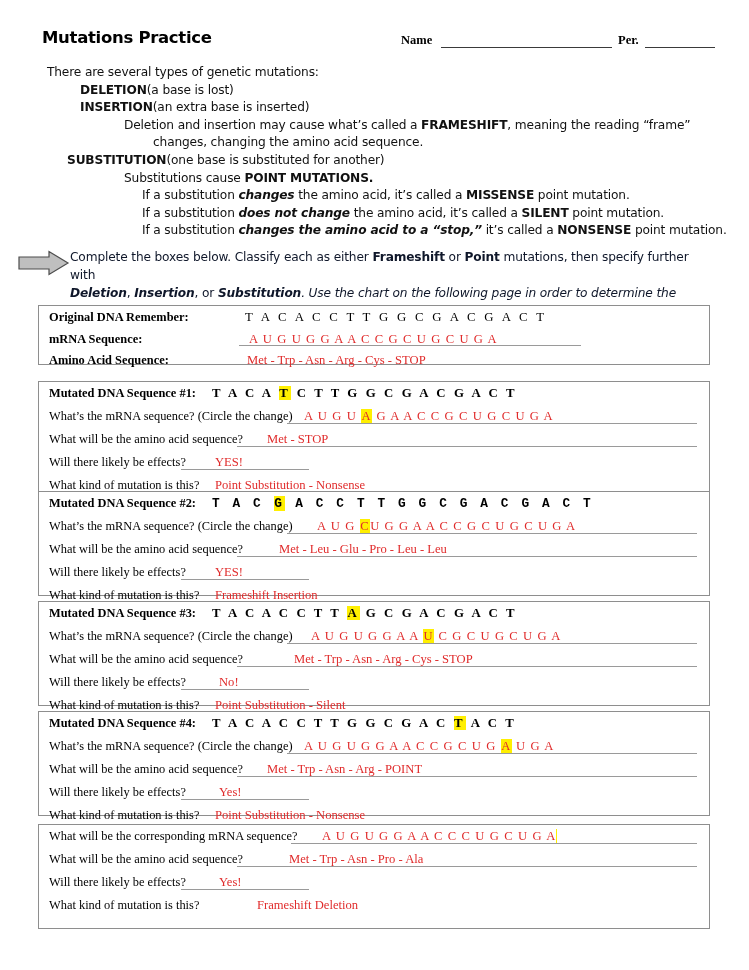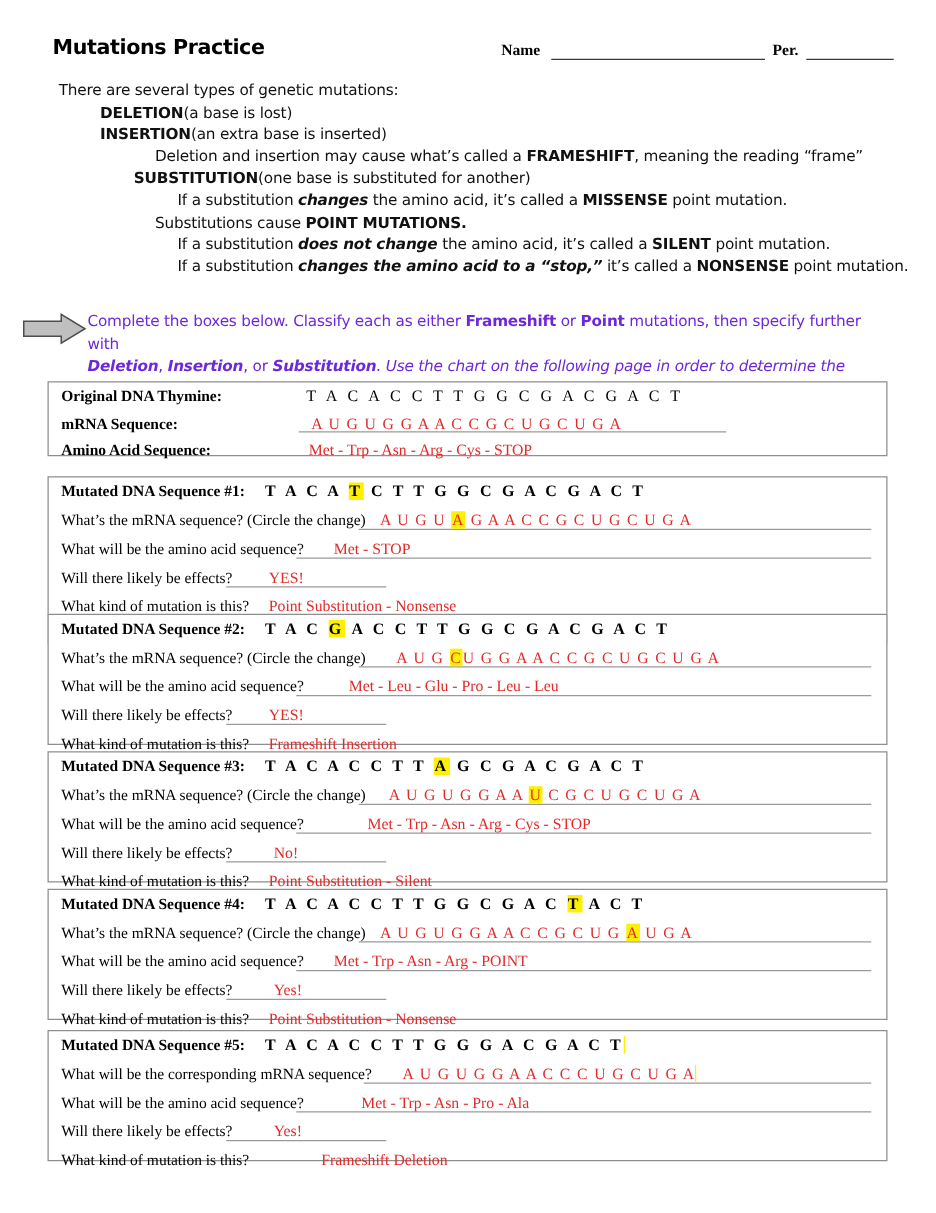--- a/index.html
+++ b/index.html
@@ -71,21 +71,21 @@
     letter-spacing: -0.15px;
   }
   .intro .ln {
     position: relative;
     white-space: nowrap;
   }
   .i0 { padding-left: 47px; }
   .i1 { padding-left: 80px; }
   .i2 { padding-left: 124px; }
   .i3 { padding-left: 153px; }
-  .i4 { padding-left: 107px; }
+  .i4 { padding-left: 67px; }
   .i5 { padding-left: 124px; }
   .i6 { padding-left: 142px; }
   .b { font-weight: bold; }
   .it { font-style: italic; }
   .bi { font-weight: bold; font-style: italic; }
 
   
   .callout {
     position: absolute;
     left: 0; top: 248px;
@@ -100,21 +100,21 @@
   }
   .arrow svg { display: block; }
   .callout-text {
     position: absolute;
     left: 70px; top: 0px;
     width: 640px;
     font-family: "DejaVu Sans", sans-serif;
     font-size: 12.2px;
     line-height: 18px;
     letter-spacing: -0.15px;
-    color: #6d28d9;
+    color: #0f172a;
   }
   .stray-dot {
     position: absolute;
     left: 606px; top: 294px;
     width: 2px; height: 2px;
     background: #555;
   }
 
   
   .box {
@@ -186,28 +186,29 @@
   <div class="ln i0">There are several types of genetic mutations:</div>
   <div class="ln i1">
     <span class="b">DELETION</span><span>(a base is lost)</span>
   </div>
   <div class="ln i1">
     <span class="b">INSERTION</span><span>(an extra base is inserted)</span>
   </div>
   <div class="ln i2">
     <span>Deletion and insertion may cause what’s called a </span><span class="b">FRAMESHIFT</span><span>, meaning the reading “frame”</span>
   </div>
+  <div class="ln i3">changes, changing the amino acid sequence.</div>
   <div class="ln i4">
     <span class="b">SUBSTITUTION</span><span>(one base is substituted for another)</span>
   </div>
+  <div class="ln i5">
+    <span>Substitutions cause </span><span class="b">POINT MUTATIONS.</span>
+  </div>
   <div class="ln i6">
     <span>If a substitution </span><span class="bi">changes</span><span> the amino acid, it’s called a </span><span class="b">MISSENSE</span><span> point mutation.</span>
-  </div>
-  <div class="ln i5">
-    <span>Substitutions cause </span><span class="b">POINT MUTATIONS.</span>
   </div>
   <div class="ln i6">
     <span>If a substitution </span><span class="bi">does not change</span><span> the amino acid, it’s called a </span><span class="b">SILENT</span><span> point mutation.</span>
   </div>
   <div class="ln i6">
     <span>If a substitution </span><span class="bi">changes the amino acid to a “stop,”</span><span> it’s called a </span><span class="b">NONSENSE</span><span> point mutation.</span>
   </div>
 </div>
 
 <div class="arrow">
@@ -219,21 +220,21 @@
   <div class="callout-text">
     <div><span>Complete the boxes below.  Classify each as either </span><span class="b">Frameshift</span><span> or </span><span class="b">Point</span><span> mutations, then specify further with</span></div>
     <div><span class="bi">Deletion</span><span>, </span><span class="bi">Insertion</span><span>, or </span><span class="bi">Substitution</span><span class="it">. Use the chart on the following page in order to determine the amino acid</span></div>
     <div class="it">sequence. Remember, RNA has Uracil instead of Thymine.</div>
   </div>
 </div>
 <div class="stray-dot"></div>
 
 <div class="box" id="box-original" style="top:305px; height:60px;">
   <div class="row" style="height:22px;">
-    <div class="lbl bold" style="left:10px;">Original DNA Thymine:</div>
+    <div class="lbl bold" style="left:10px;">Original DNA Remember:</div>
     <div class="seq plain" style="left:206px;">T A C A C C T T G G C G A C G A C T</div>
   </div>
   <div class="row" style="height:21px;">
     <div class="lbl bold" style="left:10px;">mRNA Sequence:</div>
     <div class="rule" style="left:200px; top:17px; width:342px;"></div>
     <div class="ans space" style="left:210px;">A U G  U G G   A A C   C G C   U G C   U G A</div>
   </div>
   <div class="row" style="height:17px;">
     <div class="lbl bold" style="left:10px;">Amino Acid Sequence:</div>
     <div class="ans" style="left:208px;">Met  -  Trp  - Asn  - Arg  - Cys - STOP</div>
@@ -262,21 +263,21 @@
   </div>
   <div class="row">
     <div class="lbl" style="left:10px;">What kind of mutation is this?</div>
     <div class="ans" style="left:176px;">Point Substitution - Nonsense</div>
   </div>
 </div>
 
 <div class="box mutation-box" style="top:491px; height:105px;">
   <div class="row">
     <div class="lbl bold" style="left:10px;">Mutated DNA Sequence #2:</div>
-    <div class="seq" style="left:173px;"><span>T A C </span><span class="hl">G</span><span> A C C T T G G C G A C G A C T</span></div>
+    <div class="seq" style="left:173px;font-family:Liberation Mono, monospace;"><span>T A C </span><span class="hl">G</span><span> A C C T T G G C G A C G A C T</span></div>
   </div>
   <div class="row">
     <div class="lbl" style="left:10px;">What’s the mRNA sequence? (Circle the change)</div>
     <div class="rule" style="left:248px; top:18px; width:410px;"></div>
     <div class="ans space" style="left:278px;"><span>A U G  </span><span class="hl-red">C</span><span>U G  G A A   C C G   C U G   C U G  A</span></div>
   </div>
   <div class="row">
     <div class="lbl" style="left:10px;">What will be the amino acid sequence?</div>
     <div class="rule" style="left:198px; top:18px; width:460px;"></div>
     <div class="ans" style="left:228px;margin-left:12px;">Met -  Leu  -  Glu  -  Pro  -  Leu  -  Leu</div>
@@ -339,24 +340,20 @@
     <div class="ans" style="left:180px;">Yes!</div>
   </div>
   <div class="row">
     <div class="lbl" style="left:10px;">What kind of mutation is this?</div>
     <div class="ans" style="left:176px;">Point Substitution - Nonsense</div>
   </div>
 </div>
 
 <div class="box mutation-box" style="top:824px; height:105px;">
   <div class="row">
-    <div class="lbl bold" style="left:10px;">Mutated DNA Sequence #5:</div>
-    <div class="seq" style="left:173px;"><span>T A C A C C T T G G G A C G A C T</span><span class="hl"></span><span></span></div>
-  </div>
-  <div class="row">
     <div class="lbl" style="left:10px;">What will be the corresponding mRNA sequence?</div>
     <div class="rule" style="left:252px; top:18px; width:406px;"></div>
     <div class="ans space" style="left:283px;"><span>A U G  U G G   A A C   C C U   G C U   G A</span><span class="hl-red"></span><span></span></div>
   </div>
   <div class="row">
     <div class="lbl" style="left:10px;">What will be the amino acid sequence?</div>
     <div class="rule" style="left:198px; top:18px; width:460px;"></div>
     <div class="ans" style="left:250px;">Met  -  Trp  -  Asn  -  Pro  -  Ala</div>
   </div>
   <div class="row">

